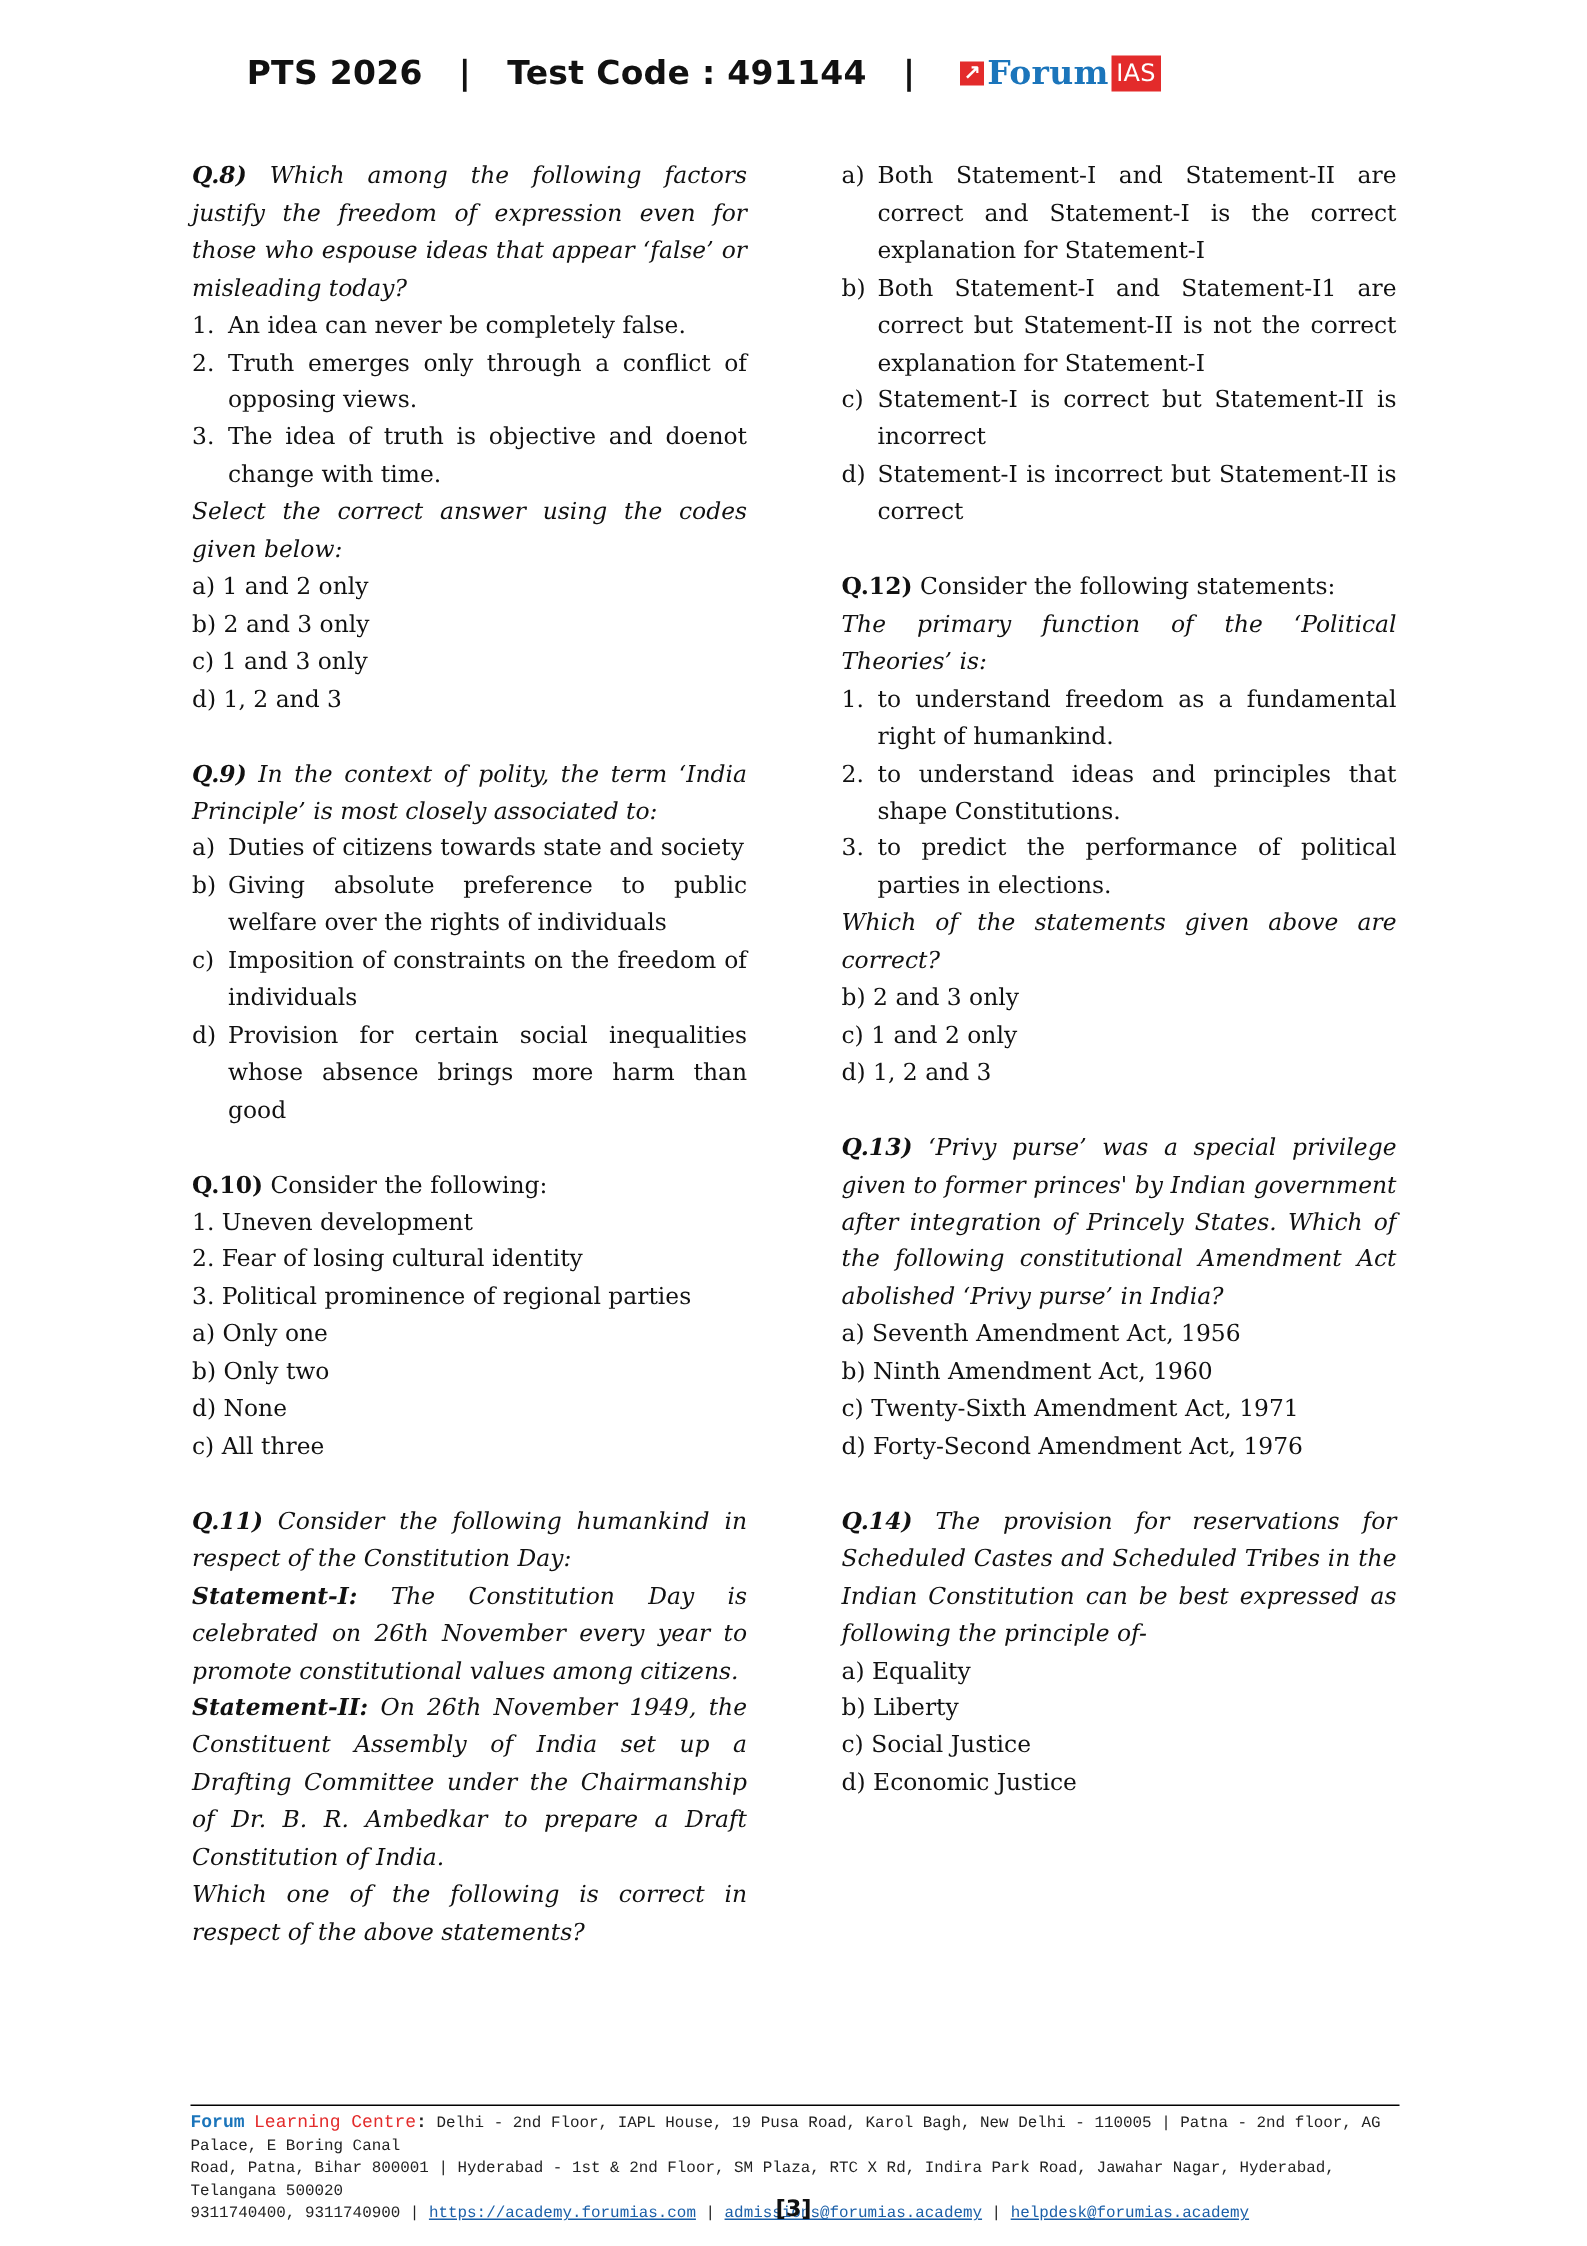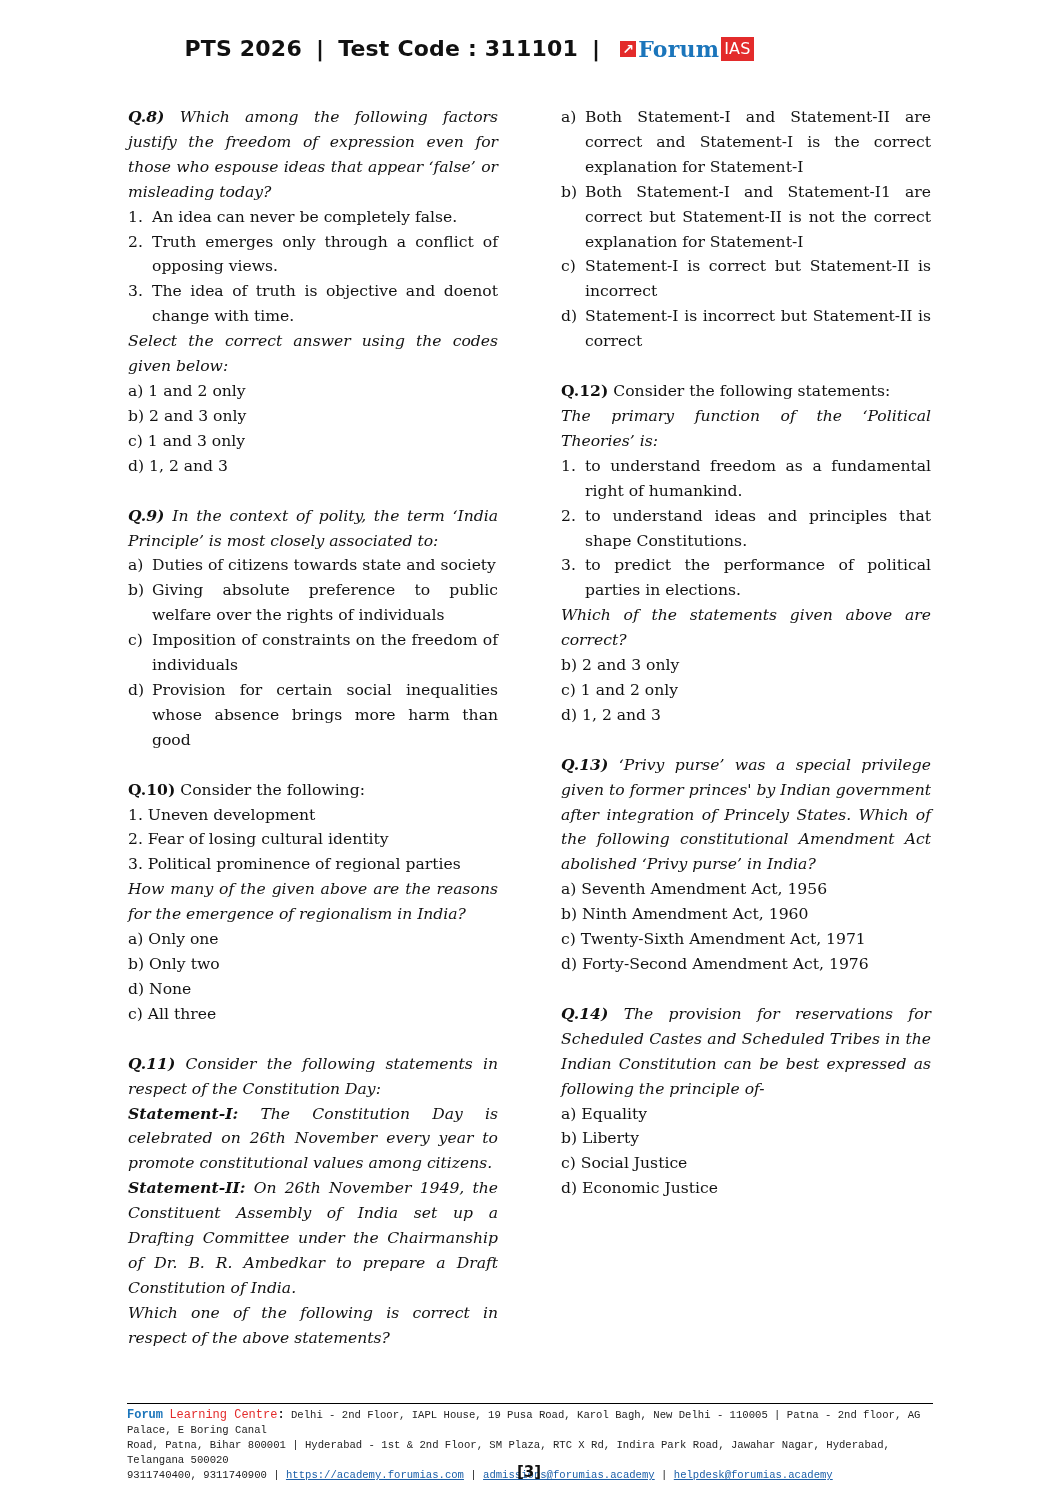--- a/index.html
+++ b/index.html
@@ -1,20 +1,20 @@
 <!DOCTYPE html>
 <html><head>
 <meta charset="utf-8">
 <style>
   html, body { margin: 0; padding: 0; background: #ffffff; }
   body { width: 1058px; height: 1497px; position: relative; overflow: hidden; color: #111; }
   .header {
     position: absolute; top: 36px; left: 0; width: 938px; text-align: center;
     font-family: "DejaVu Sans", sans-serif; font-weight: bold; font-size: 22px; letter-spacing: 0.2px;
-    display: flex; justify-content: center; gap: 6px;
+    display: flex; justify-content: center; align-items: center; gap: 16px;
   }
   .header .sep { margin: 0 8px; }
   .logo { display: inline-flex; align-items: center; margin-left: 6px; }
   .logo .arrow {
     width: 16px; height: 16px; background: #e32b2b; color: #fff; font-size: 14px; line-height: 16px;
     text-align: center; display: inline-block; margin-right: 2px; font-family: "DejaVu Sans", sans-serif; font-weight: bold;
   }
   .logo .forum { color: #1b75bb; font-family: "DejaVu Serif", serif; font-weight: bold; font-size: 22px; }
   .logo .ias { background: #e32b2b; color: #fff; font-family: "DejaVu Sans", sans-serif; font-weight: normal; font-size: 16px; padding: 0 3px; margin-left: 2px; line-height: 24px; }
 
@@ -45,21 +45,21 @@
     position: absolute; top: 1463px; left: 0; width: 1058px; text-align: center;
     font-family: "DejaVu Sans", sans-serif; font-weight: bold; font-size: 15px;
   }
 </style>
 </head>
 <body>
 
 <div class="header">
   <span>PTS 2026</span>
   <span class="sep">|</span>
-  <span>Test Code : 311101</span>
+  <span>Test Code : 491144</span>
   <span class="sep">|</span>
   <span class="logo">
     <span class="arrow">↗</span>
     <span class="forum">Forum</span>
     <span class="ias">IAS</span>
   </span>
 </div>
 
 <div class="col left">
 
@@ -111,31 +111,30 @@
   </div>
 
   <div class="q">
     <div>
       <span class="qnum">Q.10)</span>
       <span>Consider the following:</span>
     </div>
     <div>1. Uneven development</div>
     <div>2. Fear of losing cultural identity</div>
     <div>3. Political prominence of regional parties</div>
-    <div class="just">How many of the given above are the reasons for the emergence of regionalism in India?</div>
     <div><span>a)</span> <span>Only one</span></div>
     <div><span>b)</span> <span>Only two</span></div>
     <div><span>d)</span> <span>None</span></div>
     <div><span>c)</span> <span>All three</span></div>
   </div>
 
   <div class="q">
     <div class="just">
       <span class="qnum">Q.11)</span>
-      <span>Consider the following statements in respect of the Constitution Day:</span>
+      <span>Consider the following humankind in respect of the Constitution Day:</span>
     </div>
     <div class="just">
       <span class="bold">Statement-I:</span>
       <span>The Constitution Day is celebrated on 26th November every year to promote constitutional values among citizens.</span>
     </div>
     <div class="just">
       <span class="bold">Statement-II:</span>
       <span>On 26th November 1949, the Constituent Assembly of India set up a Drafting Committee under the Chairmanship of Dr. B. R. Ambedkar to prepare a Draft Constitution of India.</span>
     </div>
     <div class="just">Which one of the following is correct in respect of the above statements?</div>

